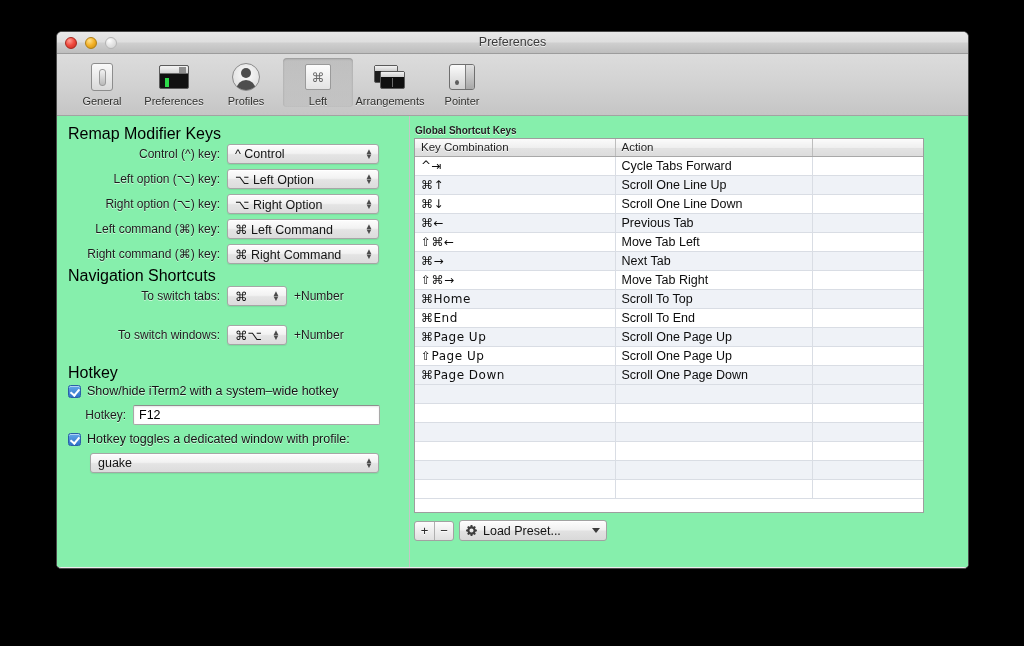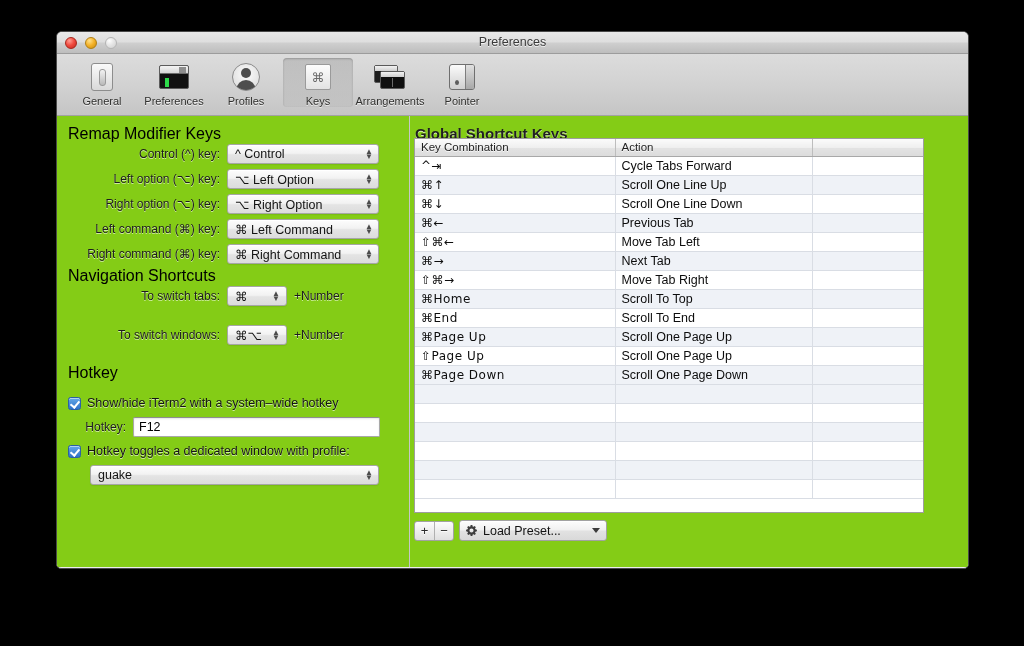--- a/index.html
+++ b/index.html
@@ -99,28 +99,28 @@
   .ic-pointer .rt{position:absolute;right:0;top:0;bottom:0;width:9px;background:linear-gradient(to bottom,#e0e0e0,#a8a8a8);border-left:1px solid #7d7d7d;}
   .ic-pointer .dot{position:absolute;left:5px;bottom:4px;width:4px;height:5px;border-radius:50%;background:#5d5d5d;}
   .ic-arrange{width:32px;height:25px;position:relative;}
   .ic-arrange .w1{position:absolute;left:0;top:0;width:24px;height:18px;background:#1c1c1c;border:1px solid #5a5a5a;border-radius:2px;}
   .ic-arrange .w1 .t{position:absolute;left:0;right:0;top:0;height:5px;background:linear-gradient(to bottom,#f2f2f2,#cfcfcf);}
   .ic-arrange .w2{position:absolute;left:6px;top:6px;width:25px;height:18px;background:#0f0f0f;border:1px solid #5a5a5a;border-radius:2px;}
   .ic-arrange .w2 .t{position:absolute;left:0;right:0;top:0;height:5px;background:linear-gradient(to bottom,#f2f2f2,#cfcfcf);}
   .ic-arrange .w2 .sp{position:absolute;left:11px;top:6px;bottom:1px;width:1px;background:#6a6a6a;}
 
   
-  .content { position: relative; height: calc(100% - 85px); background:#84cc16; }
+  .content { position: relative; height: calc(100% - 85px); background:#86efac; }
   .vdiv { position:absolute; left:352px; top:0; bottom:0; width:1px; background:#c6c6c6; }
 
   .left { position:absolute; left:0; top:0; width:352px; height:100%; }
   .right { position:absolute; left:353px; top:0; right:0; height:100%; }
 
   .grouphdr {
-    font-size: 15px; font-weight: bold; color: #1f1f1f;
+    font-size: 10px; font-weight: bold; color: #1f1f1f;
     text-shadow: 0 1px 0 rgba(255,255,255,.7);
   }
   .flabel {
     font-size: 12px; color: #1c1c1c; text-align: right;
     text-shadow: 0 1px 0 rgba(255,255,255,.6); white-space: nowrap;
   }
 
   
   .popup {
     position:relative; height: 20px;
@@ -260,21 +260,21 @@
               <span class="bd"></span>
             </span>
         </span>
         <span class="tblabel">Profiles</span>
       </div>
 
       <div class="tbitem sel">
         <span class="tbicon">
           <span class="ic-keys">⌘</span>
         </span>
-        <span class="tblabel">Keys</span>
+        <span class="tblabel">Left</span>
       </div>
 
       <div class="tbitem">
         <span class="tbicon">
           <span class="ic-arrange">
             <span class="w1">
                 <span class="t"></span>
               </span>
             <span class="w2">
                 <span class="t"></span>
@@ -379,21 +379,21 @@
                   <span>▼</span>
                 </span>
             </div>
             <div class="flabel" style="text-align:left">+Number</div>
           </div>
         </div>
 
         <div style="position:absolute;left:11px;top:248px;">Hotkey</div>
 
         <div style="position:absolute;left:11px;top:264px;width:330px;">
-          <div class="cbrow" style="margin-top:16px">
+          <div class="cbrow" style="margin-top:4px">
             <span class="cbox"></span>
             <span class="cblabel">Show/hide iTerm2 with a system–wide hotkey</span>
           </div>
 
           <div class="rowf" style="margin-top:7px">
             <div class="flabel" style="width:58px">Hotkey:</div>
             <div class="textfield" style="width:247px">
               <span>F12</span>
             </div>
           </div>

